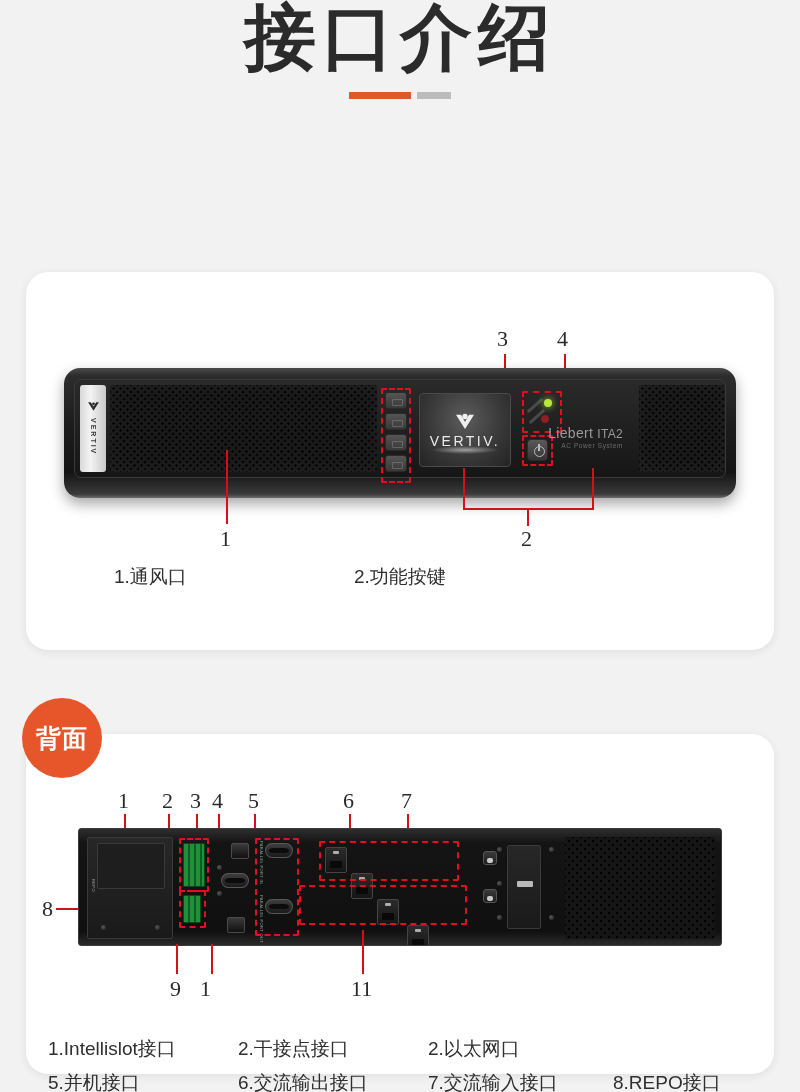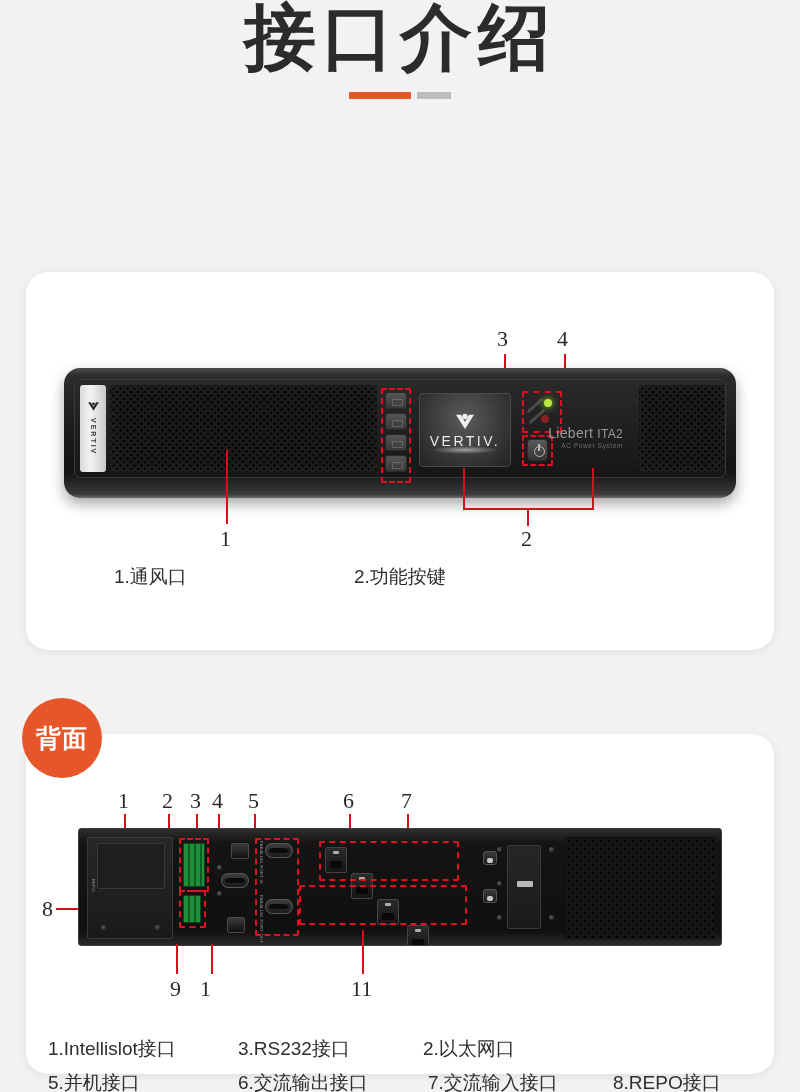--- a/index.html
+++ b/index.html
@@ -388,21 +388,21 @@
     <div class="lead lead-v" style="left:185px; top:210px; height:30px;"></div>
     <div class="callout" style="left:174px; top:244px;">1</div>
 
     <div class="lead lead-v" style="left:336px; top:196px; height:44px;"></div>
     <div class="callout" style="left:325px; top:244px;">11</div>
   </div>
 
   <div class="legend" style="left:48px; top:1032px; width:740px;">
     <div class="legend-row">
       <div class="legend-item" style="width:190px;">1.Intellislot接口</div>
-      <div class="legend-item" style="width:185px;">3.RS232接口</div>
+      <div class="legend-item" style="width:190px;">2.干接点接口</div>
       <div class="legend-item">2.以太网口</div>
     </div>
     <div class="legend-row">
       <div class="legend-item" style="width:190px;">5.并机接口</div>
       <div class="legend-item" style="width:190px;">6.交流输出接口</div>
       <div class="legend-item" style="width:185px;">7.交流输入接口</div>
       <div class="legend-item">8.REPO接口</div>
     </div>
   </div>
 

